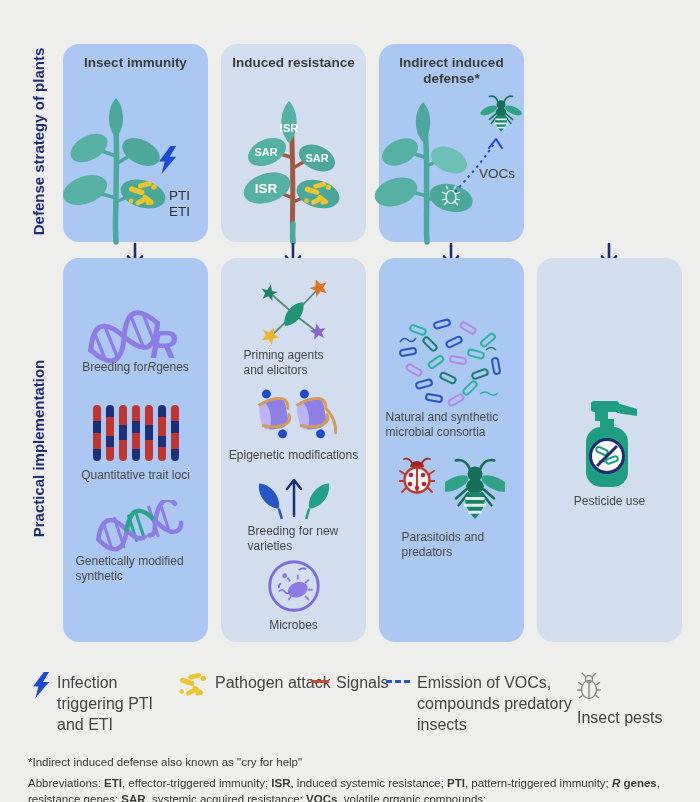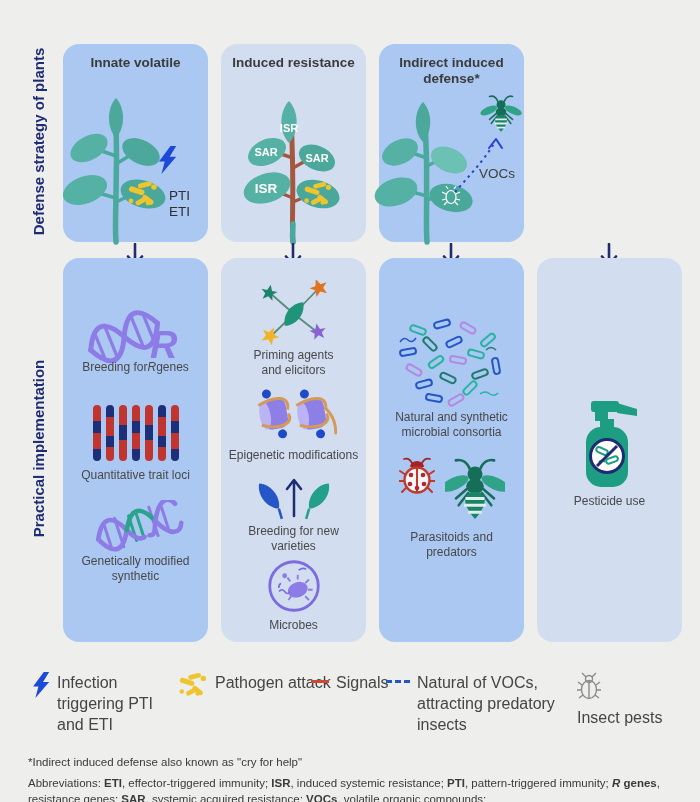--- a/index.html
+++ b/index.html
@@ -19,21 +19,21 @@
   .dark{background:#aac8f2;}
   .light{background:#d2def0;}
   .c1{left:63px;}.c2{left:221px;}.c3{left:379px;}.c4{left:537px;}
   .card h3{margin:0;padding:11px 8px 0 8px;text-align:center;font-size:13.5px;font-weight:700;color:#3b3b3b;line-height:1.22;}
   .strategy-art{position:absolute;left:0;bottom:0;width:145px;height:152px;overflow:visible;}
 
   .flow-arrow{position:absolute;top:243px;width:18px;height:30px;}
   .fa1{left:126px;}.fa2{left:284px;}.fa3{left:442px;}.fa4{left:600px;}
 
   .imp-item{position:absolute;left:0;width:145px;display:flex;justify-content:center;align-items:flex-start;gap:10px;}
-  .imp-label{position:absolute;left:0;width:145px;display:flex;justify-content:center;text-align:center;
+  .imp-label{position:absolute;left:0;width:145px;display:flex;justify-content:center;
     font-size:12px;color:#484848;line-height:1.28;}
   .imp-label span.w{display:inline-block;}
 
   .legend{position:absolute;top:672px;left:0;width:700px;height:50px;}
   .legend-item{position:absolute;display:flex;gap:7px;align-items:flex-start;font-size:16px;color:#454545;line-height:1.3;}
   .legend-item .txt{padding-top:1px;}
   .li1{left:33px;}.li2{left:178px;}.li3{left:311px;}.li4{left:386px;}.li5{left:577px;flex-direction:column;}
   .dash-solid{width:18px;border-top:3px solid #cd4838;margin-top:8px;}
   .dash-dotted{width:24px;border-top:3px dashed #2456c8;margin-top:8px;}
 
@@ -72,21 +72,21 @@
     </g>
   </defs>
 </svg>
 
 <div class="page">
 
   <div class="vlabel vlabel-top">Defense strategy of plants</div>
   <div class="vlabel vlabel-bottom">Practical implementation</div>
 
   <section class="card top dark c1">
-    <h3>Innate volatile</h3>
+    <h3>Insect immunity</h3>
     <svg class="strategy-art" viewBox="0 0 145 152">
       <path d="M53,66 L36,60 M53,74 L66,66 M53,108 L32,102 M53,112 L66,106" stroke="#4aa99c" stroke-width="3.5" stroke-linecap="round"></path>
       <path d="M53,152 C51,126 55,104 53,22" stroke="#4aa99c" stroke-width="5.5" fill="none" stroke-linecap="round"></path>
       <use href="#leaf-teardrop" fill="#4ba89b" transform="translate(53,28) scale(0.78,1)"></use>
       <ellipse cx="26" cy="58" rx="20" ry="12" fill="#55b1a4" transform="rotate(-28 26 58)"></ellipse>
       <ellipse cx="78" cy="62" rx="20" ry="12" fill="#4ba89b" transform="rotate(26 78 62)"></ellipse>
       <ellipse cx="22" cy="100" rx="23" ry="13.5" fill="#55b1a4" transform="rotate(-20 22 100)"></ellipse>
       <ellipse cx="80" cy="104" rx="23" ry="13.5" fill="#49a899" transform="rotate(16 80 104)"></ellipse>
       <use href="#pathogen-splat" transform="translate(80,104)"></use>
       <path d="M14,0 L0,19 L7,19 L3,34 L21,13 L13,13 L21,0 Z" fill="#1d49d8" transform="translate(96,56) scale(0.82)"></path>
@@ -388,21 +388,21 @@
           <use href="#pathogen-splat"></use>
         </svg>
       <div class="txt">Pathogen attack</div>
     </div>
     <div class="legend-item li3">
       <div class="dash-solid"></div>
       <div class="txt">Signals</div>
     </div>
     <div class="legend-item li4">
       <div class="dash-dotted"></div>
-      <div class="txt" style="max-width:162px">Natural of VOCs, attracting predatory insects</div>
+      <div class="txt" style="max-width:162px">Emission of VOCs, compounds predatory insects</div>
     </div>
     <div class="legend-item li5">
       <svg width="24" height="28" viewBox="0 0 24 28">
         <g stroke="#8b8b8b" fill="none" stroke-width="1.4">
           <path d="M9,5 L5,1 M15,5 L19,1"></path>
           <circle cx="12" cy="7" r="3.5"></circle>
           <ellipse cx="12" cy="17.5" rx="7.5" ry="9"></ellipse>
           <path d="M12,9 V26"></path>
           <path d="M5,13 L1,10 M4.6,18 L0,18 M6,23 L2,26 M19,13 L23,10 M19.4,18 L24,18 M18,23 L22,26"></path>
         </g>

